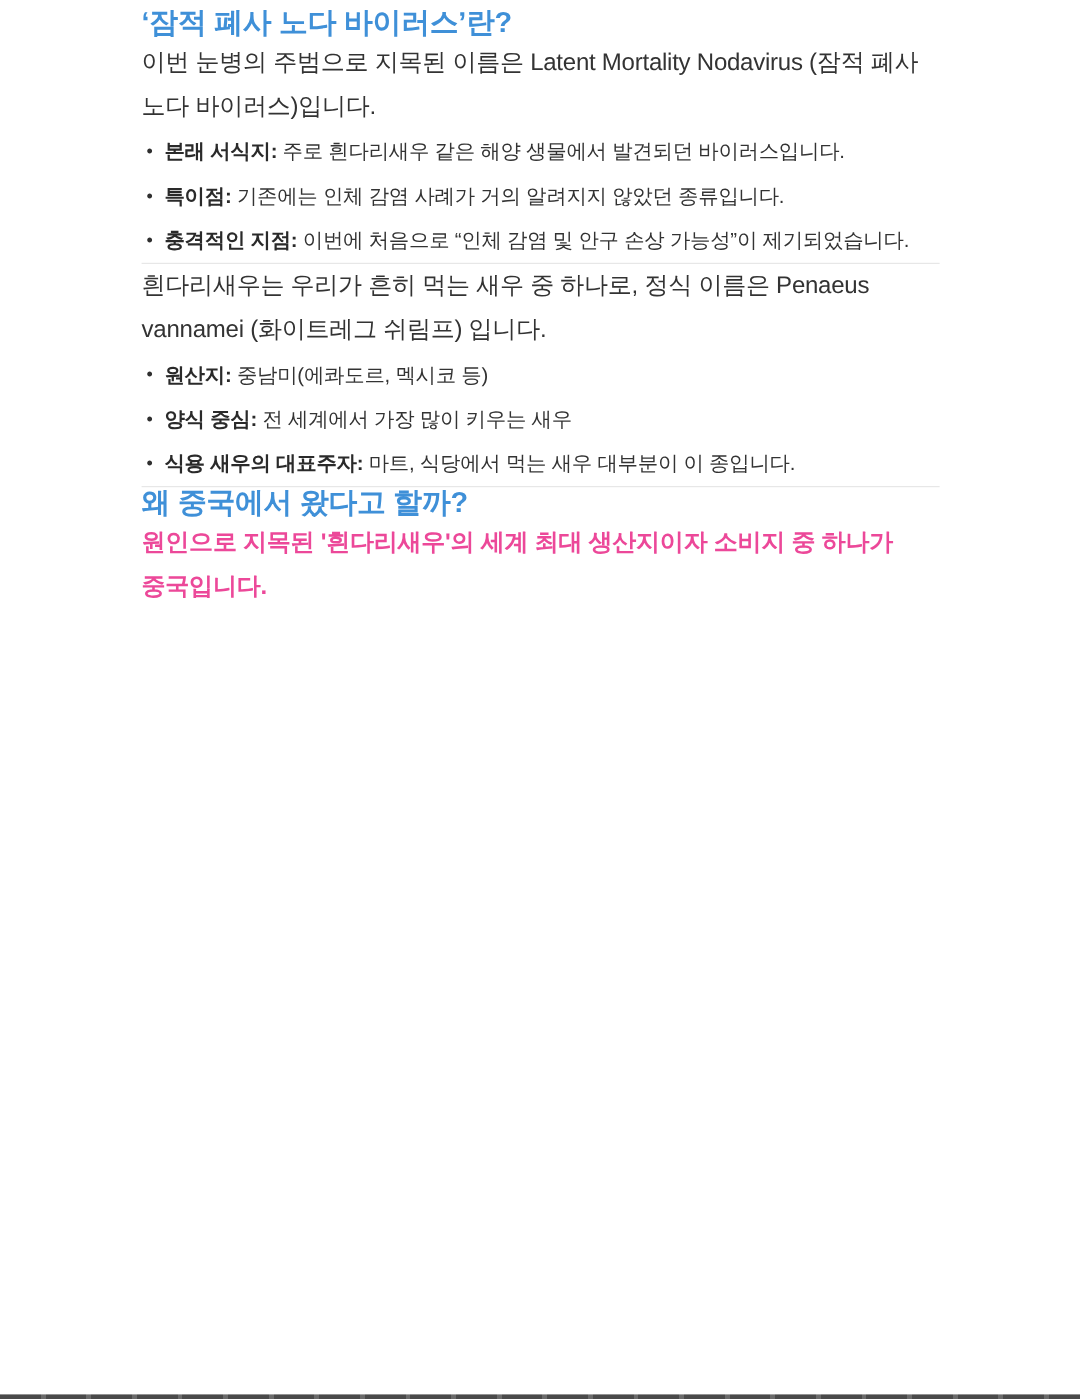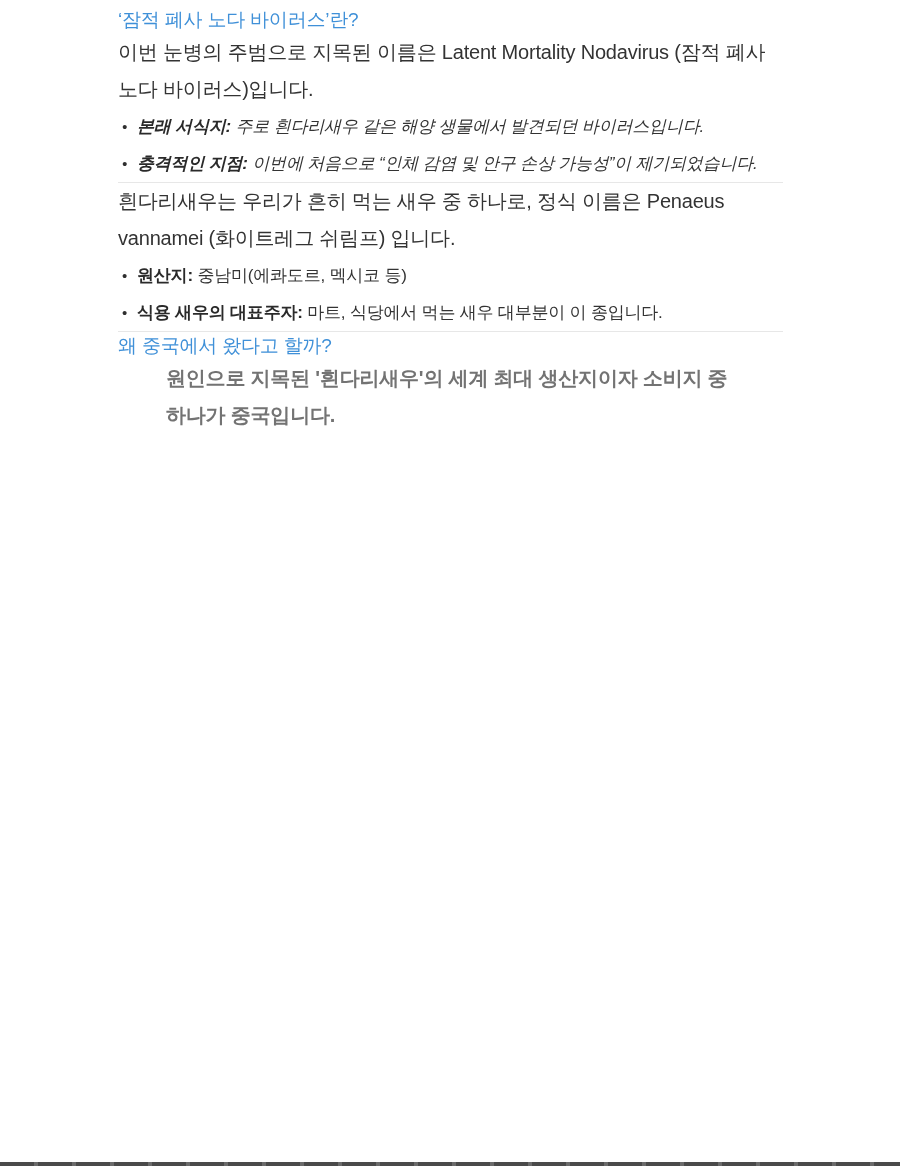--- a/index.html
+++ b/index.html
@@ -17,34 +17,34 @@
     font-family: "Liberation Sans", "DejaVu Sans", sans-serif;
     color: var(--text);
     position: relative;
     overflow: hidden;
   }
   .content {
     padding: 6px 117px 0 118px; 
   }
   h2.section-heading {
     margin: 0;
-    font-size: 19px;
+    font-size: 24px;
     line-height: 28px;
-    font-weight: 400;
+    font-weight: 700;
     color: var(--accent);
     letter-spacing: -0.2px;
   }
   p.body-para {
     margin: 0;
     font-size: 20px;
     line-height: 37px;
     letter-spacing: -0.2px;
     word-break: keep-all;
   }
-  p.body-para.bold { font-weight: 700; color: #737373; margin-left: 48px; }
+  p.body-para.bold { font-weight: 700; color: #ec4899; }
   ul.bullet-list {
     margin: 0;
     padding: 0 0 0 19px;
     list-style: none;
   }
   ul.bullet-list li {
     position: relative;
     font-size: 17px;
     line-height: 37px;
     letter-spacing: -0.2px;
@@ -60,21 +60,21 @@
     color: #2f2f2f;
   }
   .bullet-label { font-weight: 700; color: #2a2a2a; }
   hr.divider {
     border: 0;
     border-top: 1px solid var(--divider);
     margin: 0;
   }
   
   .mt-intro1   { margin-top: 36px; }
-  .mt-list1    { margin-top: 26px; font-style: italic; }
+  .mt-list1    { margin-top: 26px; }
   .mt-hr1      { margin-top: 51px; }
   .mt-head2    { margin-top: 55px; }
   .mt-intro2   { margin-top: 39px; }
   .mt-list2    { margin-top: 33px; }
   .mt-outro2   { margin-top: 29px; }
   .mt-hr2      { margin-top: 49px; }
   .mt-head3    { margin-top: 60px; }
   .mt-para3a   { margin-top: 36px; }
   .mt-para3b   { margin-top: 31px; }
   
@@ -92,30 +92,32 @@
 </head>
 <body>
 
 <div class="content">
 
   <section>
     <h2 class="section-heading">‘잠적 폐사 노다 바이러스’란?</h2>
     <p class="body-para mt-intro1">이번 눈병의 주범으로 지목된 이름은 Latent Mortality Nodavirus (잠적 폐사 노다 바이러스)입니다.</p>
     <ul class="bullet-list mt-list1">
       <li><span class="bullet-label">본래 서식지:</span><span> 주로 흰다리새우 같은 해양 생물에서 발견되던 바이러스입니다.</span></li>
+      <li><span class="bullet-label">특이점:</span><span> 기존에는 인체 감염 사례가 거의 알려지지 않았던 종류입니다.</span></li>
       <li><span class="bullet-label">충격적인 지점:</span><span> 이번에 처음으로 “인체 감염 및 안구 손상 가능성”이 제기되었습니다.</span></li>
     </ul>
   </section>
 
   <hr class="divider mt-hr1">
 
   <section>
     <p class="body-para mt-intro2">흰다리새우는 우리가 흔히 먹는 새우 중 하나로, 정식 이름은 Penaeus vannamei (화이트레그 쉬림프) 입니다.</p>
     <ul class="bullet-list mt-list2">
       <li><span class="bullet-label">원산지:</span><span> 중남미(에콰도르, 멕시코 등)</span></li>
+      <li><span class="bullet-label">양식 중심:</span><span> 전 세계에서 가장 많이 키우는 새우</span></li>
       <li><span class="bullet-label">식용 새우의 대표주자:</span><span> 마트, 식당에서 먹는 새우 대부분이 이 종입니다.</span></li>
     </ul>
   </section>
 
   <hr class="divider mt-hr2">
 
   <section>
     <h2 class="section-heading mt-head3">왜 중국에서 왔다고 할까?</h2>
     <p class="body-para bold mt-para3a">원인으로 지목된 '흰다리새우'의 세계 최대 생산지이자 소비지 중 하나가 중국입니다.</p>
   </section>

